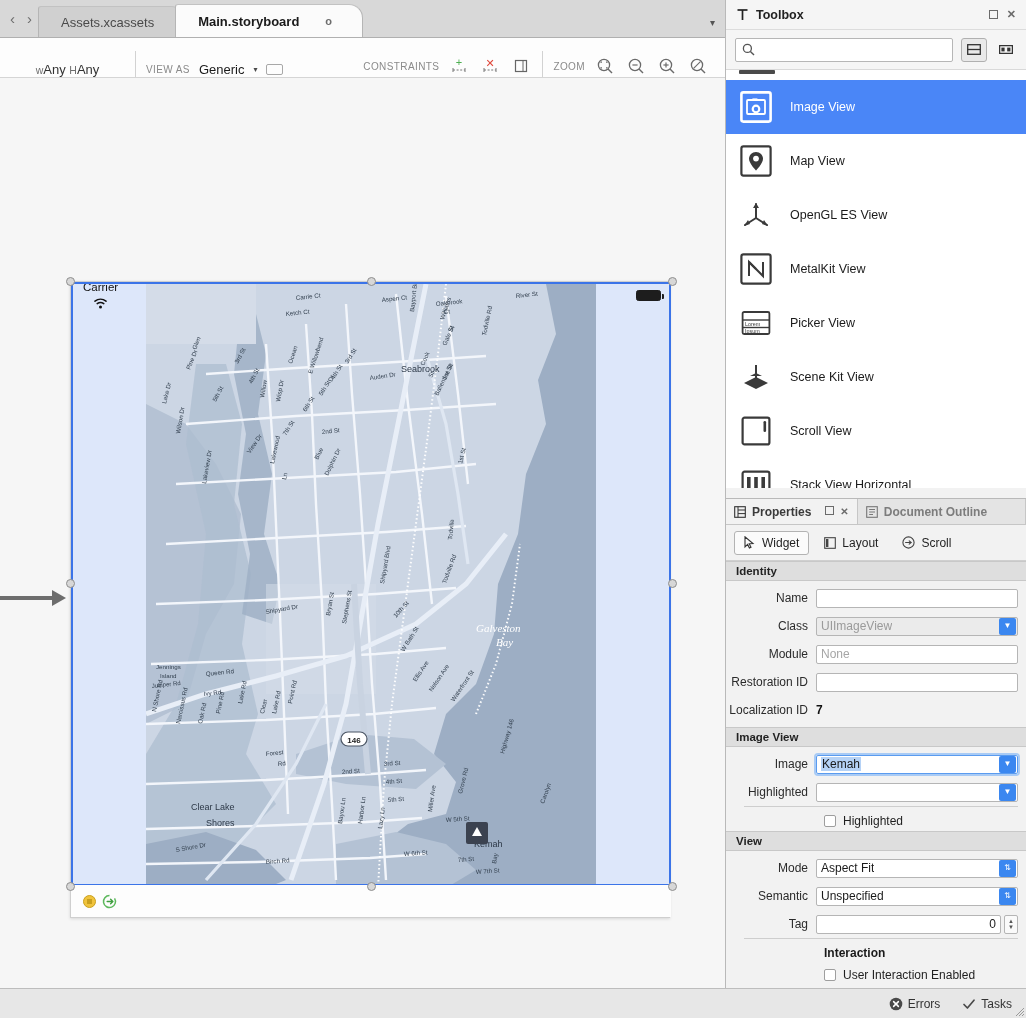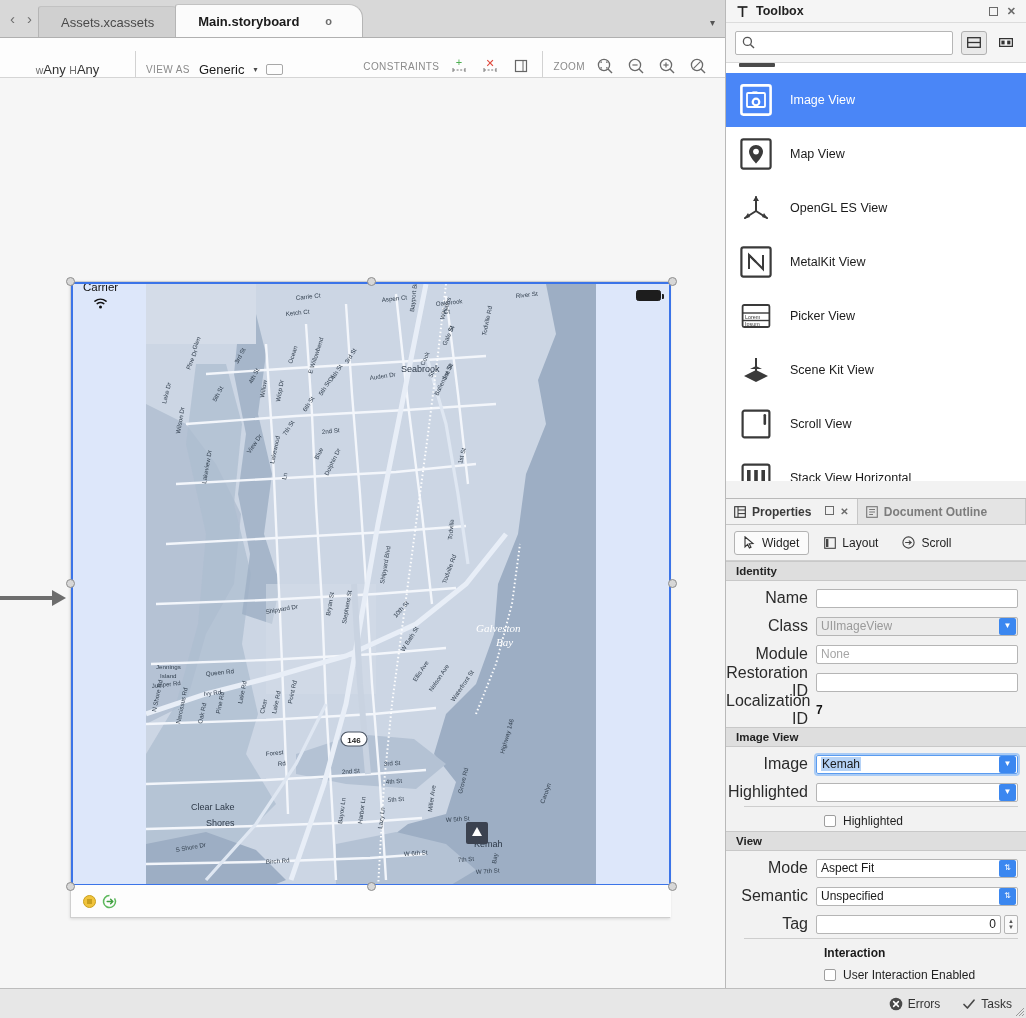--- a/index.html
+++ b/index.html
@@ -191,21 +191,21 @@
 
   
   #rightcol {
     position: absolute; right: 0; top: 0;
     width: 300px; height: 1018px;
     background: #f2f2f2;
   }
 
   
   .panel-title {
-    height: 23px;
+    height: 30px;
     background: #f5f5f5;
     border-bottom: 1px solid #dcdcdc;
     display: flex; align-items: center;
     padding: 0 8px 0 10px;
     font-size: 12.5px; font-weight: bold; color: #222;
     gap: 7px;
   }
   .panel-title .spacer { flex: 1; }
   .wbtn { font-size: 11px; color: #6b6b6b; padding: 0 2px; }
   .wbtn.sq {
@@ -312,21 +312,21 @@
     padding-left: 10px;
     font-size: 11.5px; font-weight: bold; color: #232323;
   }
   .frow {
     height: 22px;
     display: flex; align-items: center;
     padding: 0 8px 0 0;
   }
   .flabel {
     width: 90px; text-align: right; padding-right: 8px;
-    font-size: 16px; color: #2b2b2b;
+    font-size: 12px; color: #2b2b2b;
     flex: 0 0 90px;
   }
   .fctl { flex: 1; display: flex; align-items: center; }
   .tfield {
     flex: 1; height: 19px;
     background: #fff; border: 1px solid #b5b5b5; border-radius: 2px;
     display: flex; align-items: center;
     padding: 0 4px;
     font-size: 12px;
   }

